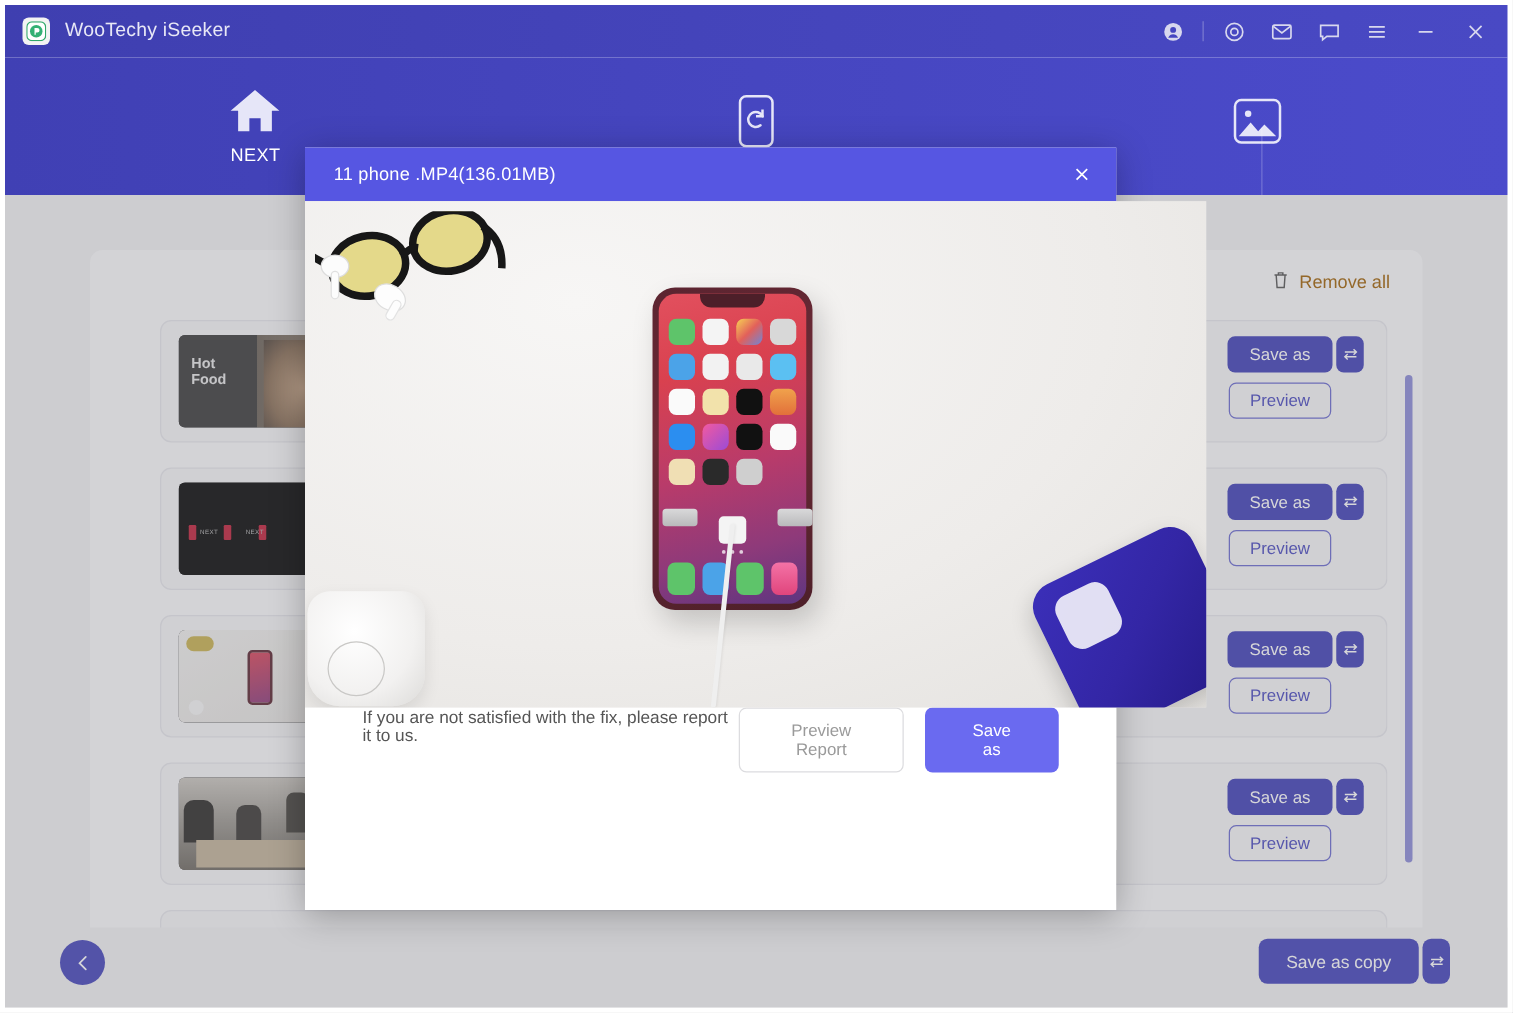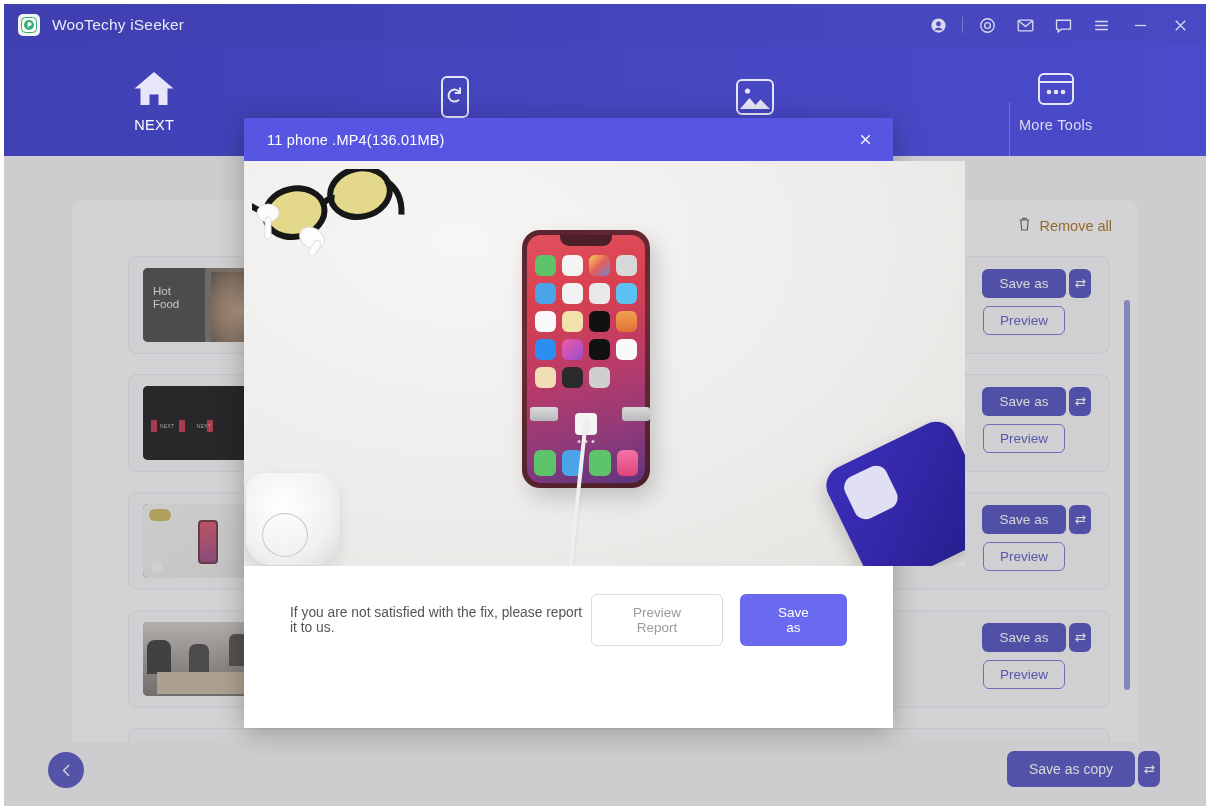--- a/index.html
+++ b/index.html
@@ -244,21 +244,21 @@
   .time-cur { font-size: 13.5px; color: #444; letter-spacing: .2px; }
   .slider-wrap { flex: 1 1 auto; position: relative; height: 16px; display:flex; align-items:center; cursor:pointer; }
   .slider-track { position:absolute; left: 10px; right: 0; height: 3px; background: #dcdcdc; border-radius: 2px; }
   .slider-knob {
     position: absolute; left: 0; width: 12px; height: 12px; border-radius: 50%;
     background: #8d8d8d; cursor: pointer;
   }
   .time-total { font-size: 13.5px; color: #444; letter-spacing: .2px; }
 
   .modal-foot {
-    height: 114px; display: flex; align-items: center; padding: 0 46px 6px 46px;
+    height: 114px; display: flex; align-items: flex-start; padding: 0 46px 6px 46px;
     background: #ffffff;
   }
   .foot-text { font-size: 13.8px; color: #555; flex: 1 1 auto; }
   .btn-submit {
     background: #ffffff; color: #9a9a9a; font-size: 13.5px;
     border: 1px solid #dcdcdf; border-radius: 6px; padding: 10px 24px; cursor: pointer;
     margin-right: 17px;
   }
   .btn-saveas-modal {
     background: #6a6af0; color: #ffffff; font-size: 13.5px;
@@ -349,32 +349,20 @@
       <span class="nav-ico">
         <svg width="40" height="38" viewBox="0 0 40 38" fill="none" stroke="currentColor" stroke-width="2">
           <rect x="2" y="2" width="36" height="34" rx="5"></rect>
           <circle cx="12.5" cy="13" r="2.6" fill="currentColor" stroke="none"></circle>
           <path d="M5 31l9.5-11 6 7 5-5.5L35 31z" fill="currentColor" stroke="none"></path>
         </svg>
       </span>
       <span class="nav-label"></span>
     </div>
 
-    <div class="nav-item">
-      <span class="nav-ico">
-        <svg width="38" height="38" viewBox="0 0 38 38" fill="none" stroke="currentColor" stroke-width="2">
-          <rect x="2" y="4" width="34" height="30" rx="5"></rect>
-          <path d="M2 12h34"></path>
-          <circle cx="12" cy="22" r="2.3" fill="currentColor" stroke="none"></circle>
-          <circle cx="19" cy="22" r="2.3" fill="currentColor" stroke="none"></circle>
-          <circle cx="26" cy="22" r="2.3" fill="currentColor" stroke="none"></circle>
-        </svg>
-      </span>
-      <span class="nav-label">More Tools</span>
-    </div>
     <div class="nav-divider"></div>
   </div>
 
   <div class="content">
     <div class="panel">
 
       <div class="removeall">
         <span>
           <svg width="15" height="16" viewBox="0 0 16 18" fill="none" stroke="#555" stroke-width="1.3">
             <path d="M2.5 4.5h11M6 4.5V2.6h4v1.9M4 4.5l.8 11.2h6.4L12 4.5"></path>
@@ -382,21 +370,21 @@
         </span>
         <span>Remove all</span>
       </div>
 
       <div class="list">
 
         <div class="row">
           <div class="thumb">
             <div style="position:absolute;inset:0;background:linear-gradient(90deg,#3a3a3a 0%,#3a3a3a 48%,#6b6258 48%,#a08e7c 100%);"></div>
             <div style="position:absolute;left:52%;top:6%;width:48%;height:94%;background:radial-gradient(ellipse at 50% 55%,#c8a585 0%,#8d7158 60%,#4e4239 100%);"></div>
-            <div style="position:absolute;left:10px;top:17px;color:#e7e7e7;font-size:11.5px;font-weight:normal;line-height:13px;">
+            <div style="position:absolute;left:10px;top:17px;color:#e7e7e7;font-size:11.5px;font-weight:bold;line-height:13px;">
               <div>Hot</div>
               <div>Food</div>
             </div>
           </div>
           <div class="row-actions">
             <div class="saveas-group">
               <button class="btn-saveas">Save as</button>
               <button class="btn-swap">
                 <svg width="13" height="13" viewBox="0 0 14 14" stroke="#fff" stroke-width="1.2" fill="none">
                   <path d="M2 5h10M9.5 2.6 12 5 9.5 7.4M12 9H2M4.5 6.6 2 9l2.5 2.4"></path>

